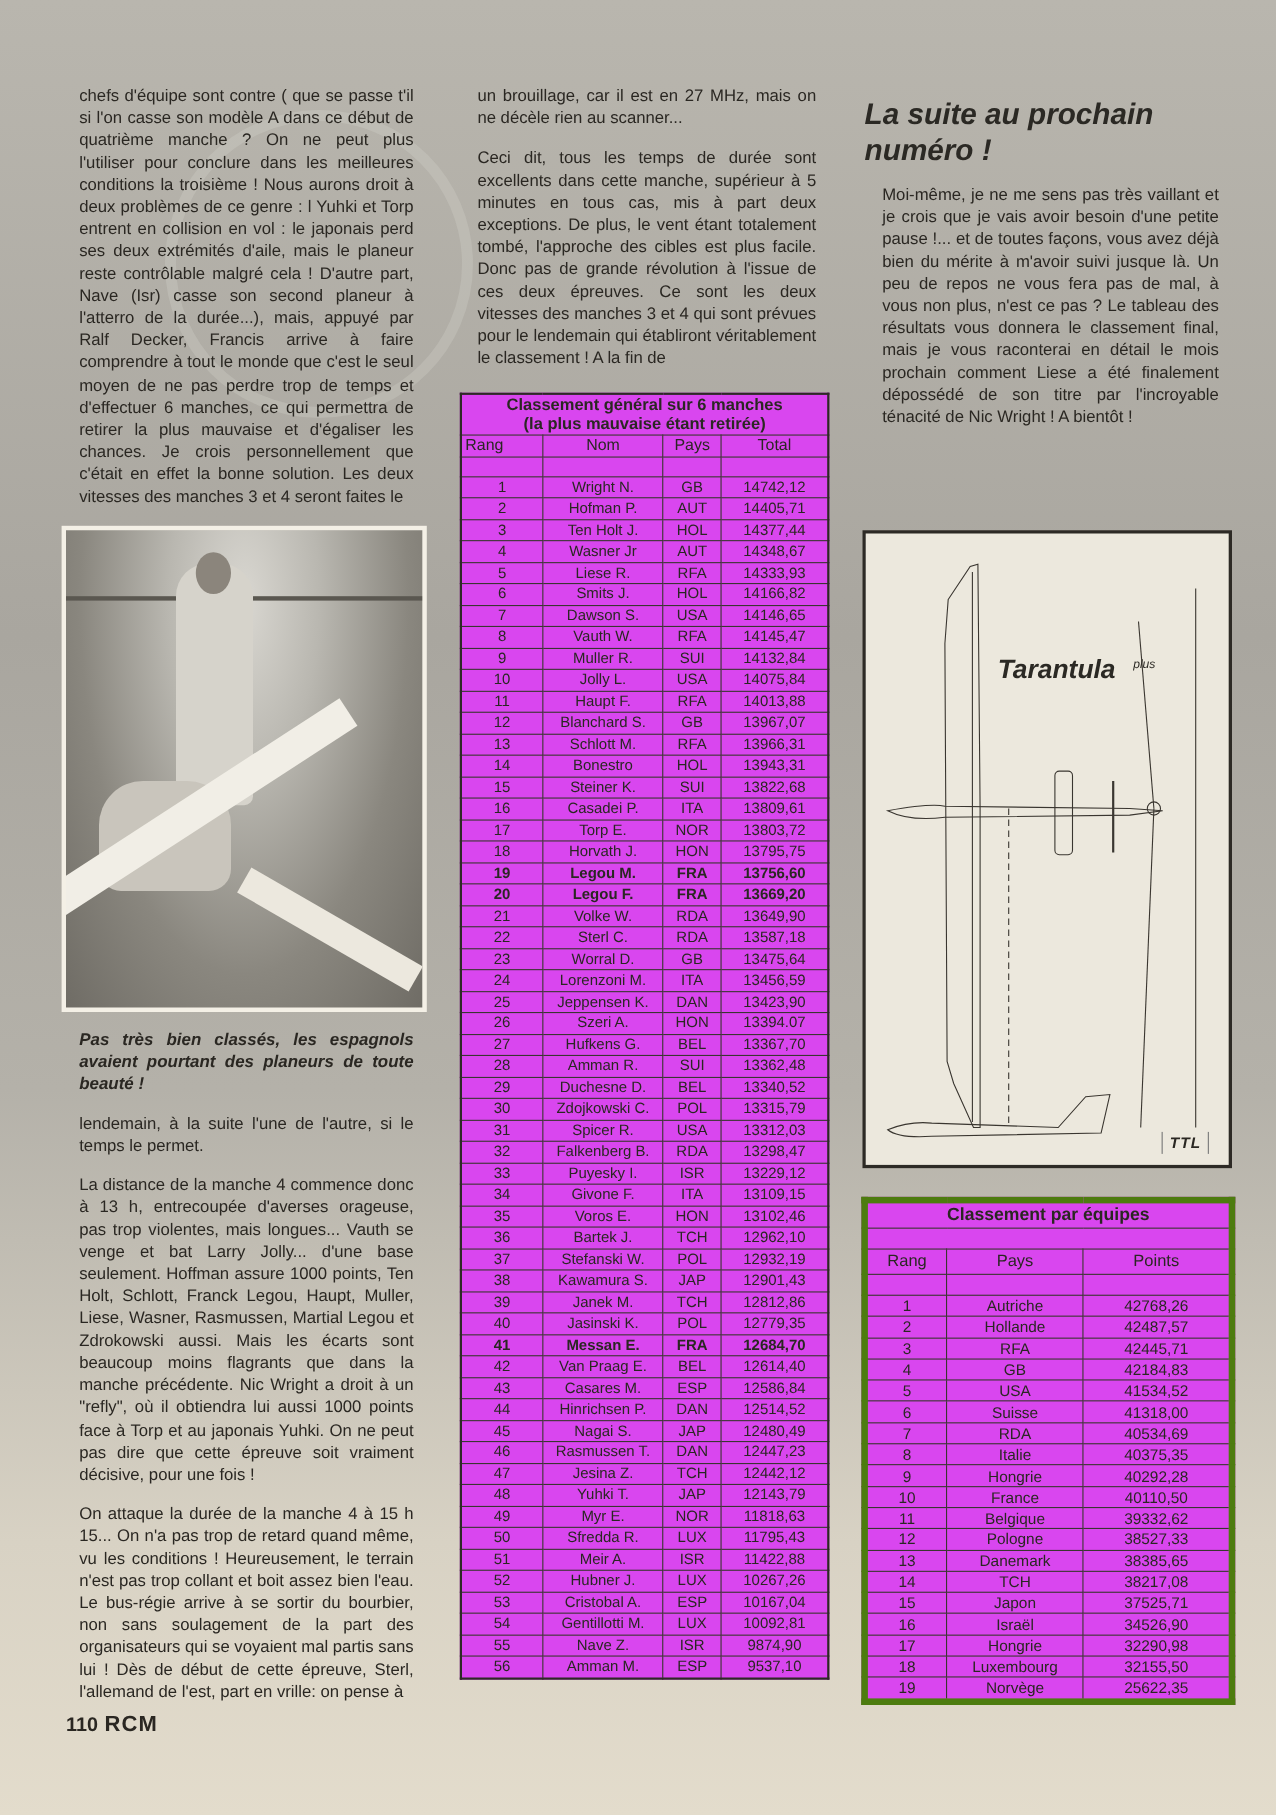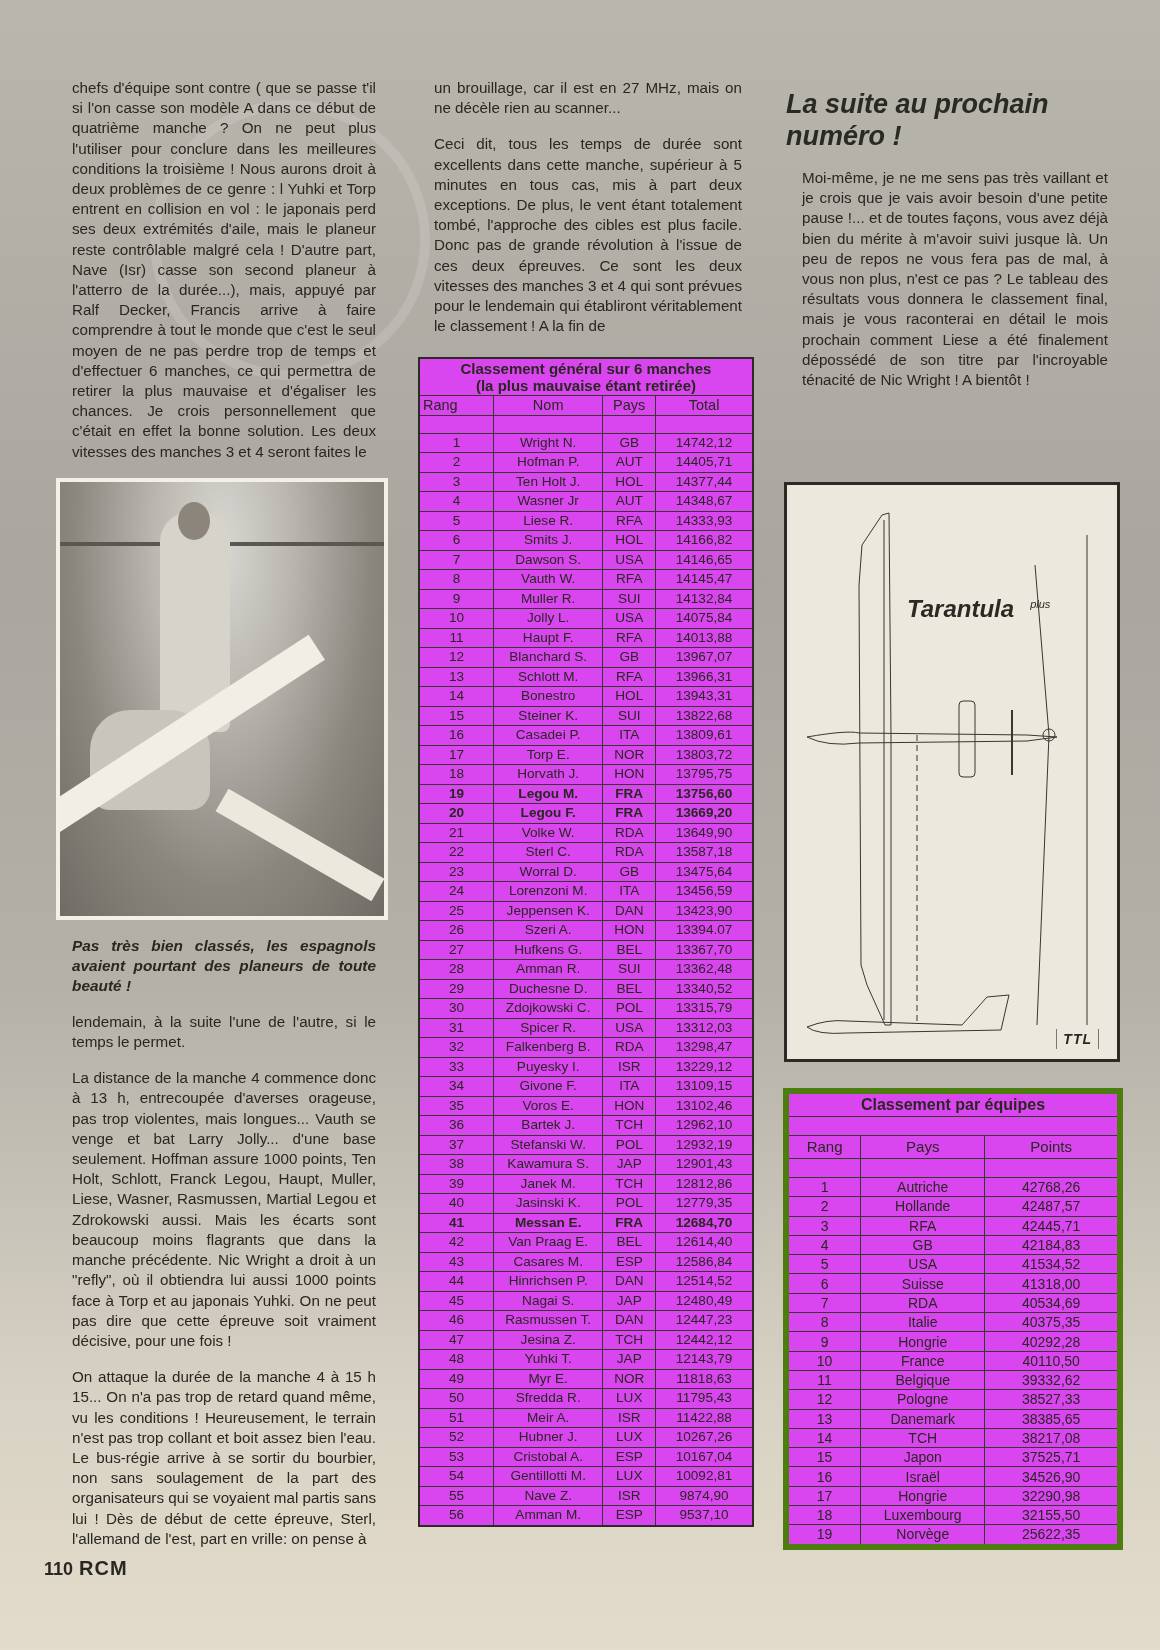--- a/index.html
+++ b/index.html
@@ -21,21 +21,21 @@
     background:
       radial-gradient(ellipse at 50% 15%, #d9d7d1 0%, #b9b7b0 30%, #8a877f 65%, #6f6c65 100%);
     overflow: hidden;
   }
   .photo .horizon { position: absolute; left: 0; right: 0; top: 60px; height: 4px; background: #5a5750; }
   .photo .person1 { position: absolute; left: 100px; top: 30px; width: 70px; height: 220px; background: #d6d3cb; border-radius: 30px 30px 8px 8px; }
   .photo .person1 .head { position: absolute; left: 18px; top: -10px; width: 32px; height: 38px; background: #8b857c; border-radius: 50%; }
   .photo .person2 { position: absolute; left: 30px; top: 228px; width: 120px; height: 100px; background: #c9c5bc; border-radius: 40px 40px 20px 20px; }
   .photo .wing1 { position: absolute; left: -20px; top: 330px; width: 330px; height: 30px; background: #f1eee6; transform: rotate(-33deg); transform-origin: left center; }
   .photo .wing2 { position: absolute; left: 150px; top: 350px; width: 180px; height: 26px; background: #ece8de; transform: rotate(30deg); }
-  .pagenum { position: absolute; left: 44px; top: 1557px; font-size: 18px; font-weight: bold; }
+  .pagenum { position: absolute; left: 60px; top: 1557px; font-size: 18px; font-weight: bold; }
   .pagenum .mag { font-weight: 900; font-size: 20px; letter-spacing: 1px; margin-left: 6px; }
 
   
   table { border-collapse: collapse; background: #d946ef; padding-left: 32px; }
   #gen-table { position: absolute; left: 418px; top: 357px; width: 336px; border: 2px solid #2d2a25; }
   #gen-table td, #gen-table th { border: 1.6px solid #3a3630; padding: 0; height: 18.5px; font-size: 13.6px; text-align: center; font-weight: normal; line-height: 18px; }
   #gen-table .title td { font-weight: bold; font-size: 15px; line-height: 17px; height: 36px; }
   #gen-table .hdr th { font-size: 14.5px; }
   #gen-table .hdr th.rang { text-align: left; padding-left: 3px; }
   #gen-table .blank td { height: 17px; }

